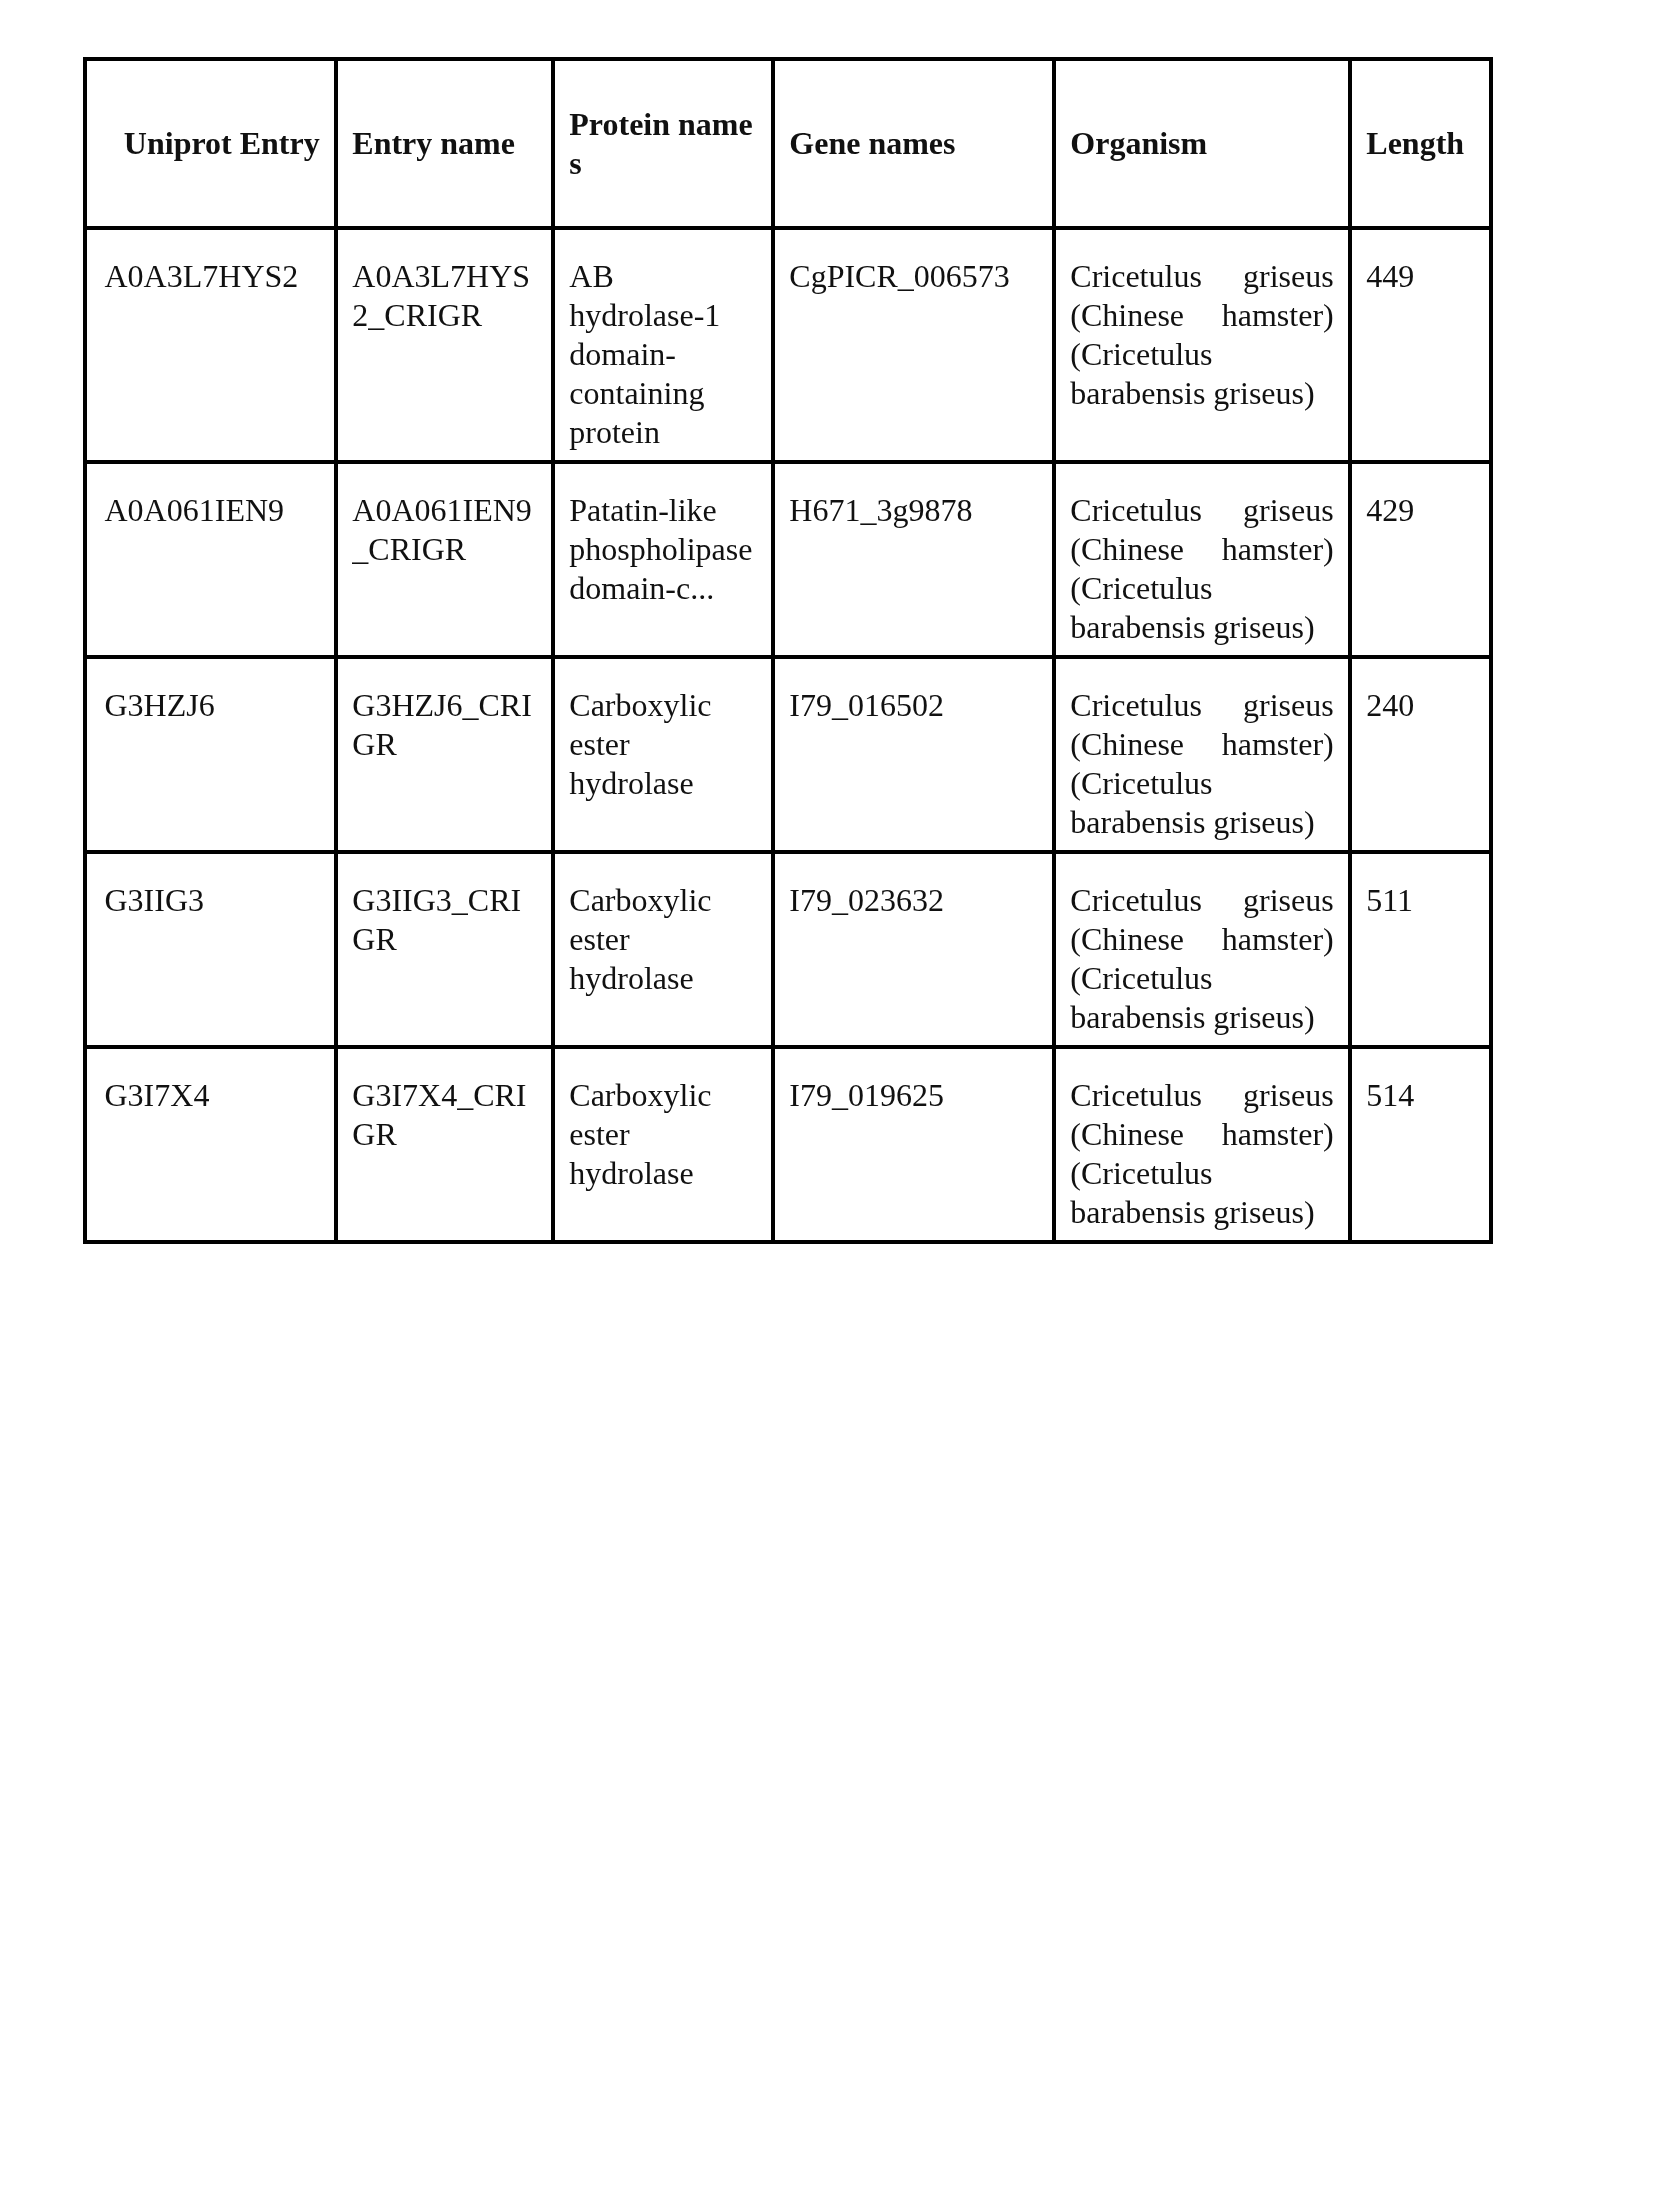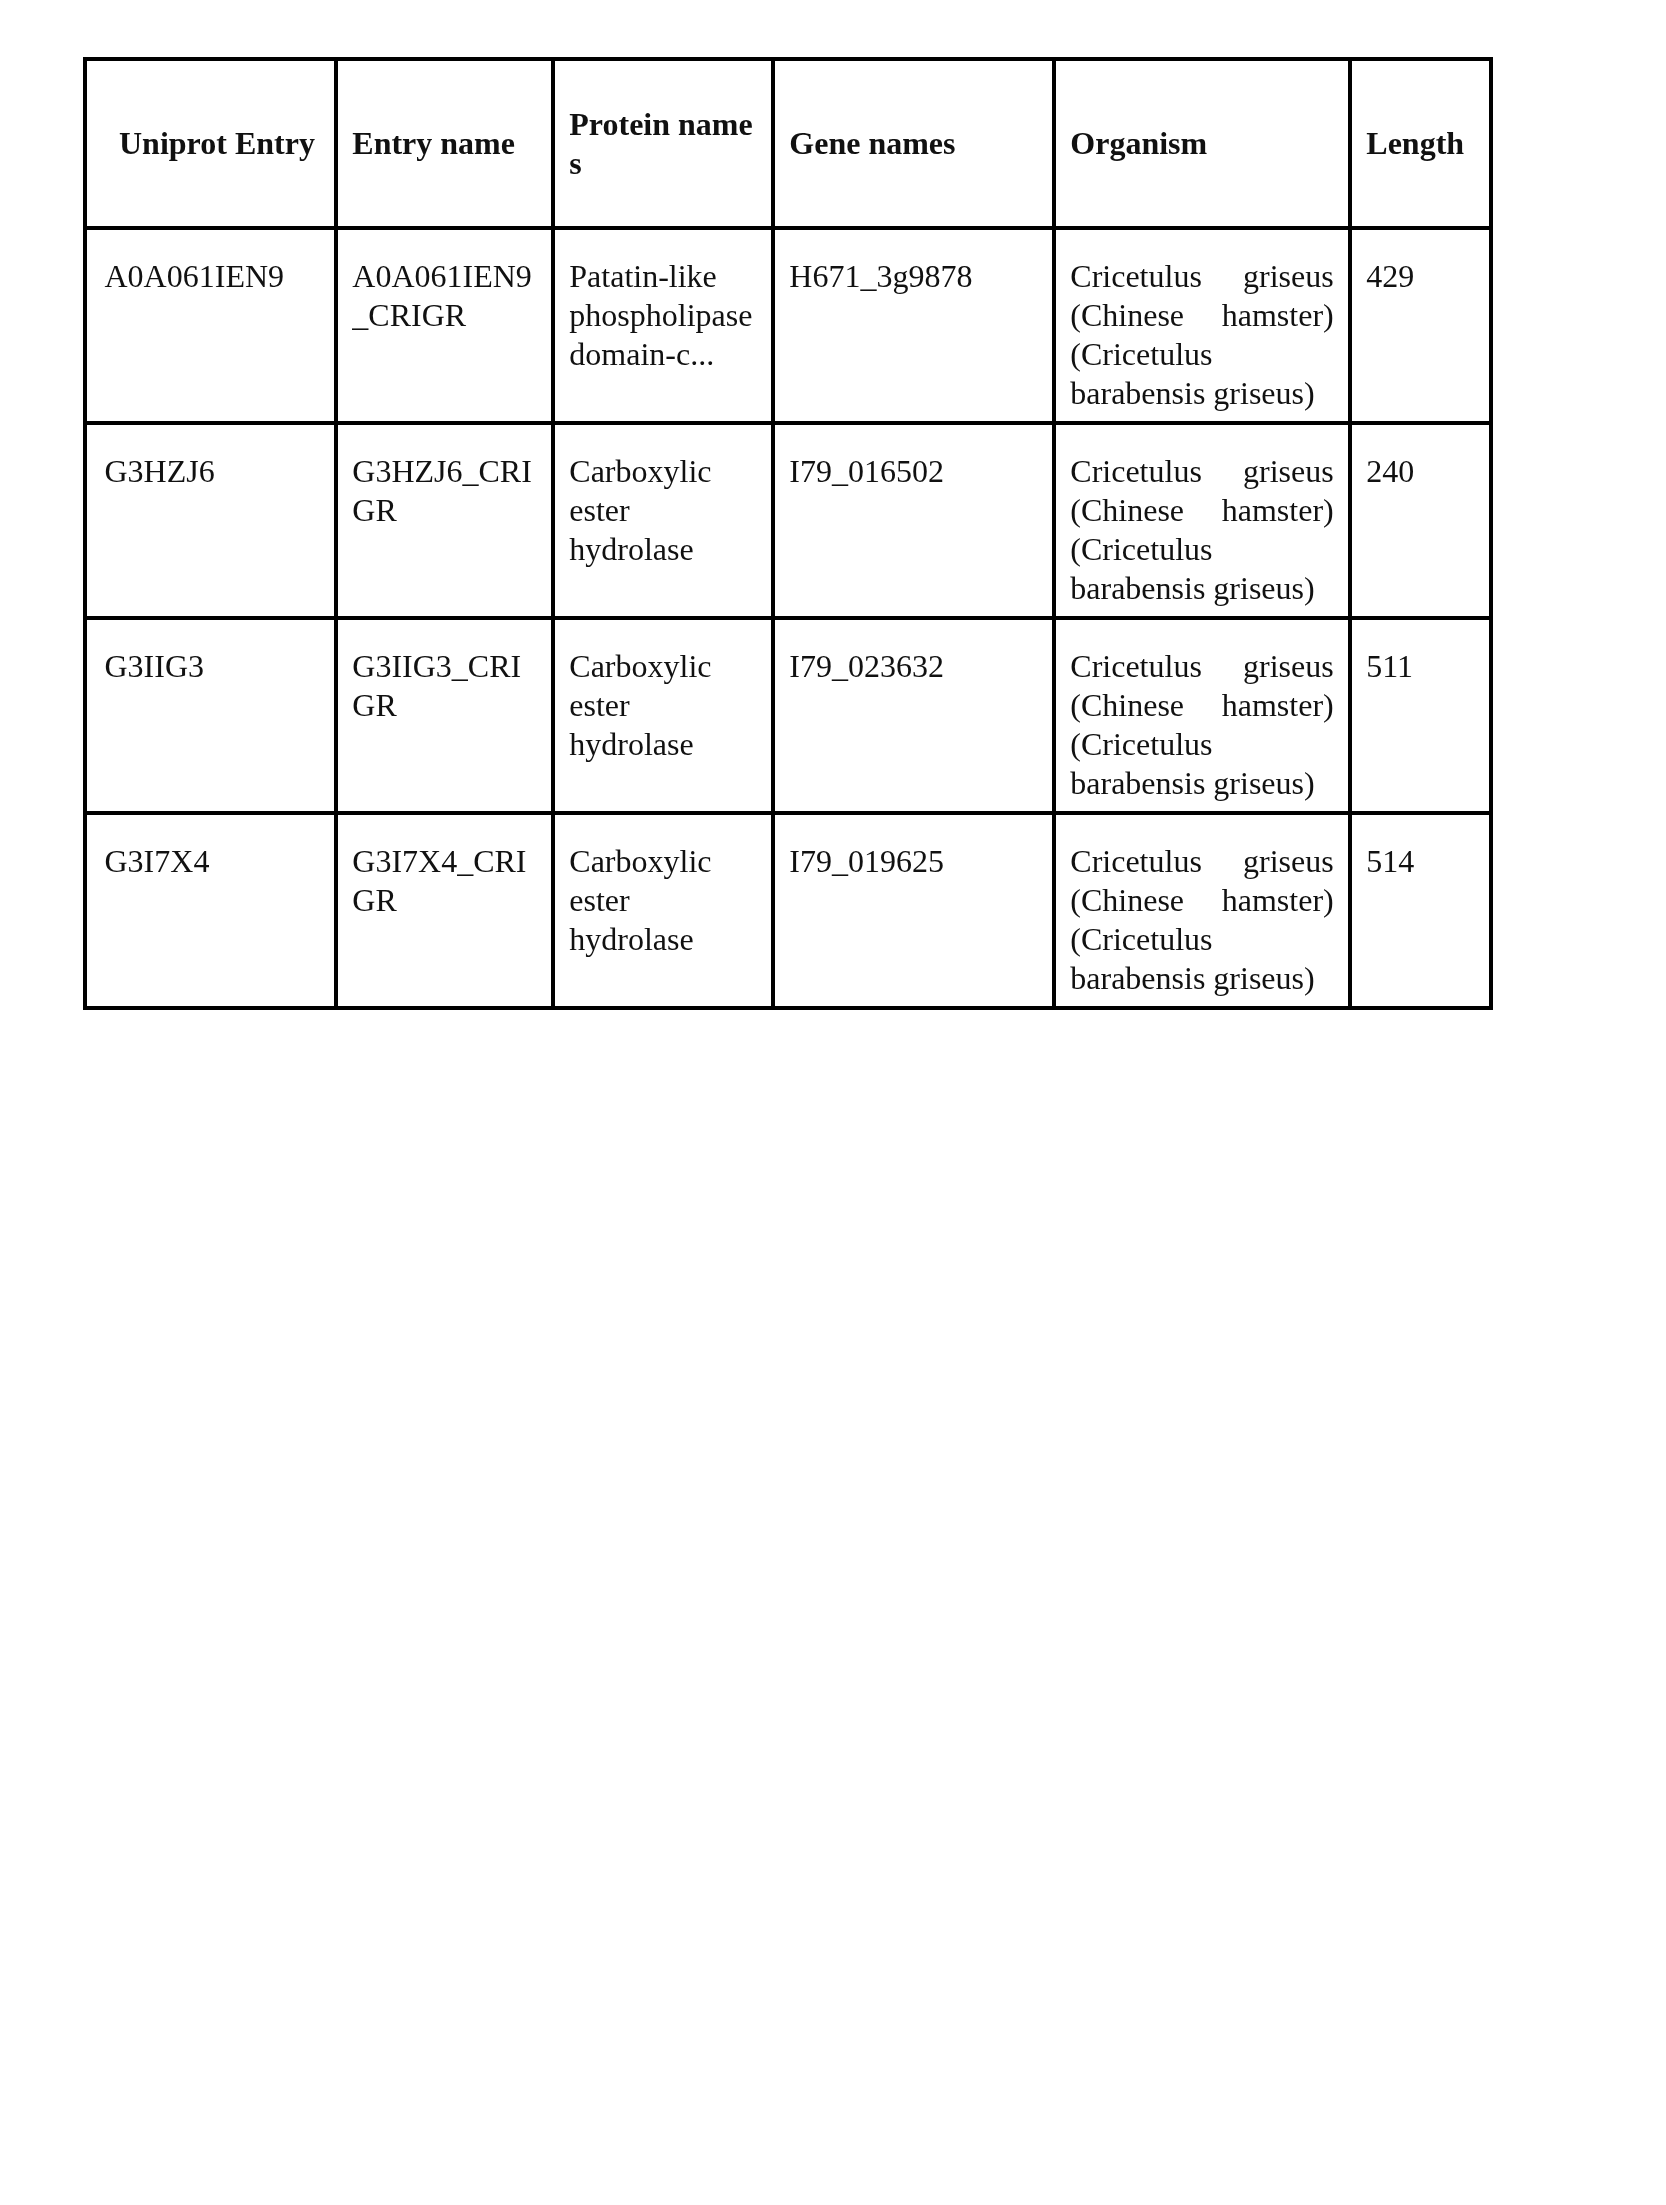--- a/index.html
+++ b/index.html
@@ -4,21 +4,21 @@
 <style>
   html, body { margin:0; padding:0; background:#ffffff; }
   body { width:1667px; height:2205px; position:relative; overflow:hidden;
          font-family:"Liberation Serif", "DejaVu Serif", serif; color:#111; }
   table.prot { position:absolute; left:83px; top:57px; border-collapse:collapse;
                table-layout:fixed; width:1405px; }
   table.prot td, table.prot th { border:4px solid #000; vertical-align:top;
                font-size:32px; line-height:39px; padding:27px 14.3px 8px 14.3px;
                text-align:left; font-weight:normal; overflow:hidden; word-break:break-all; }
   table.prot th { font-weight:bold; vertical-align:middle; padding-top:8px; height:169px; box-sizing:border-box; }
-  table.prot th.c0 { padding-left:32px; }
+  table.prot th.c0 { padding-left:32px;text-align:right; }
   table.prot td.c0 { padding-left:17.5px; }
   table.prot td.just { text-align:justify; text-align-last:left; word-break:normal; }
   table.prot td.org { text-align:justify; text-align-last:left; word-break:normal; }
   tr.r { height:188px; }
   tr.r.tall { height:231px; }
 </style>
 </head>
 <body>
 
 <table class="prot">
@@ -34,20 +34,28 @@
     <tr>
       <th class="c0">Uniprot Entry</th>
       <th>Entry name</th>
       <th>Protein names</th>
       <th>Gene names</th>
       <th>Organism</th>
       <th>Length</th>
     </tr>
   </thead>
   <tbody>
+    <tr class="r tall">
+      <td class="c0">A0A3L7HYS2</td>
+      <td>A0A3L7HYS2_CRIGR</td>
+      <td class="just">AB hydrolase-1 domain-containing protein</td>
+      <td>CgPICR_006573</td>
+      <td class="org">Cricetulus griseus (Chinese hamster) (Cricetulus barabensis griseus)</td>
+      <td>449</td>
+    </tr>
     <tr class="r">
       <td class="c0">A0A061IEN9</td>
       <td>A0A061IEN9_CRIGR</td>
       <td class="just">Patatin-like phospholipase domain-c...</td>
       <td>H671_3g9878</td>
       <td class="org">Cricetulus griseus (Chinese hamster) (Cricetulus barabensis griseus)</td>
       <td>429</td>
     </tr>
     <tr class="r">
       <td class="c0">G3HZJ6</td>

